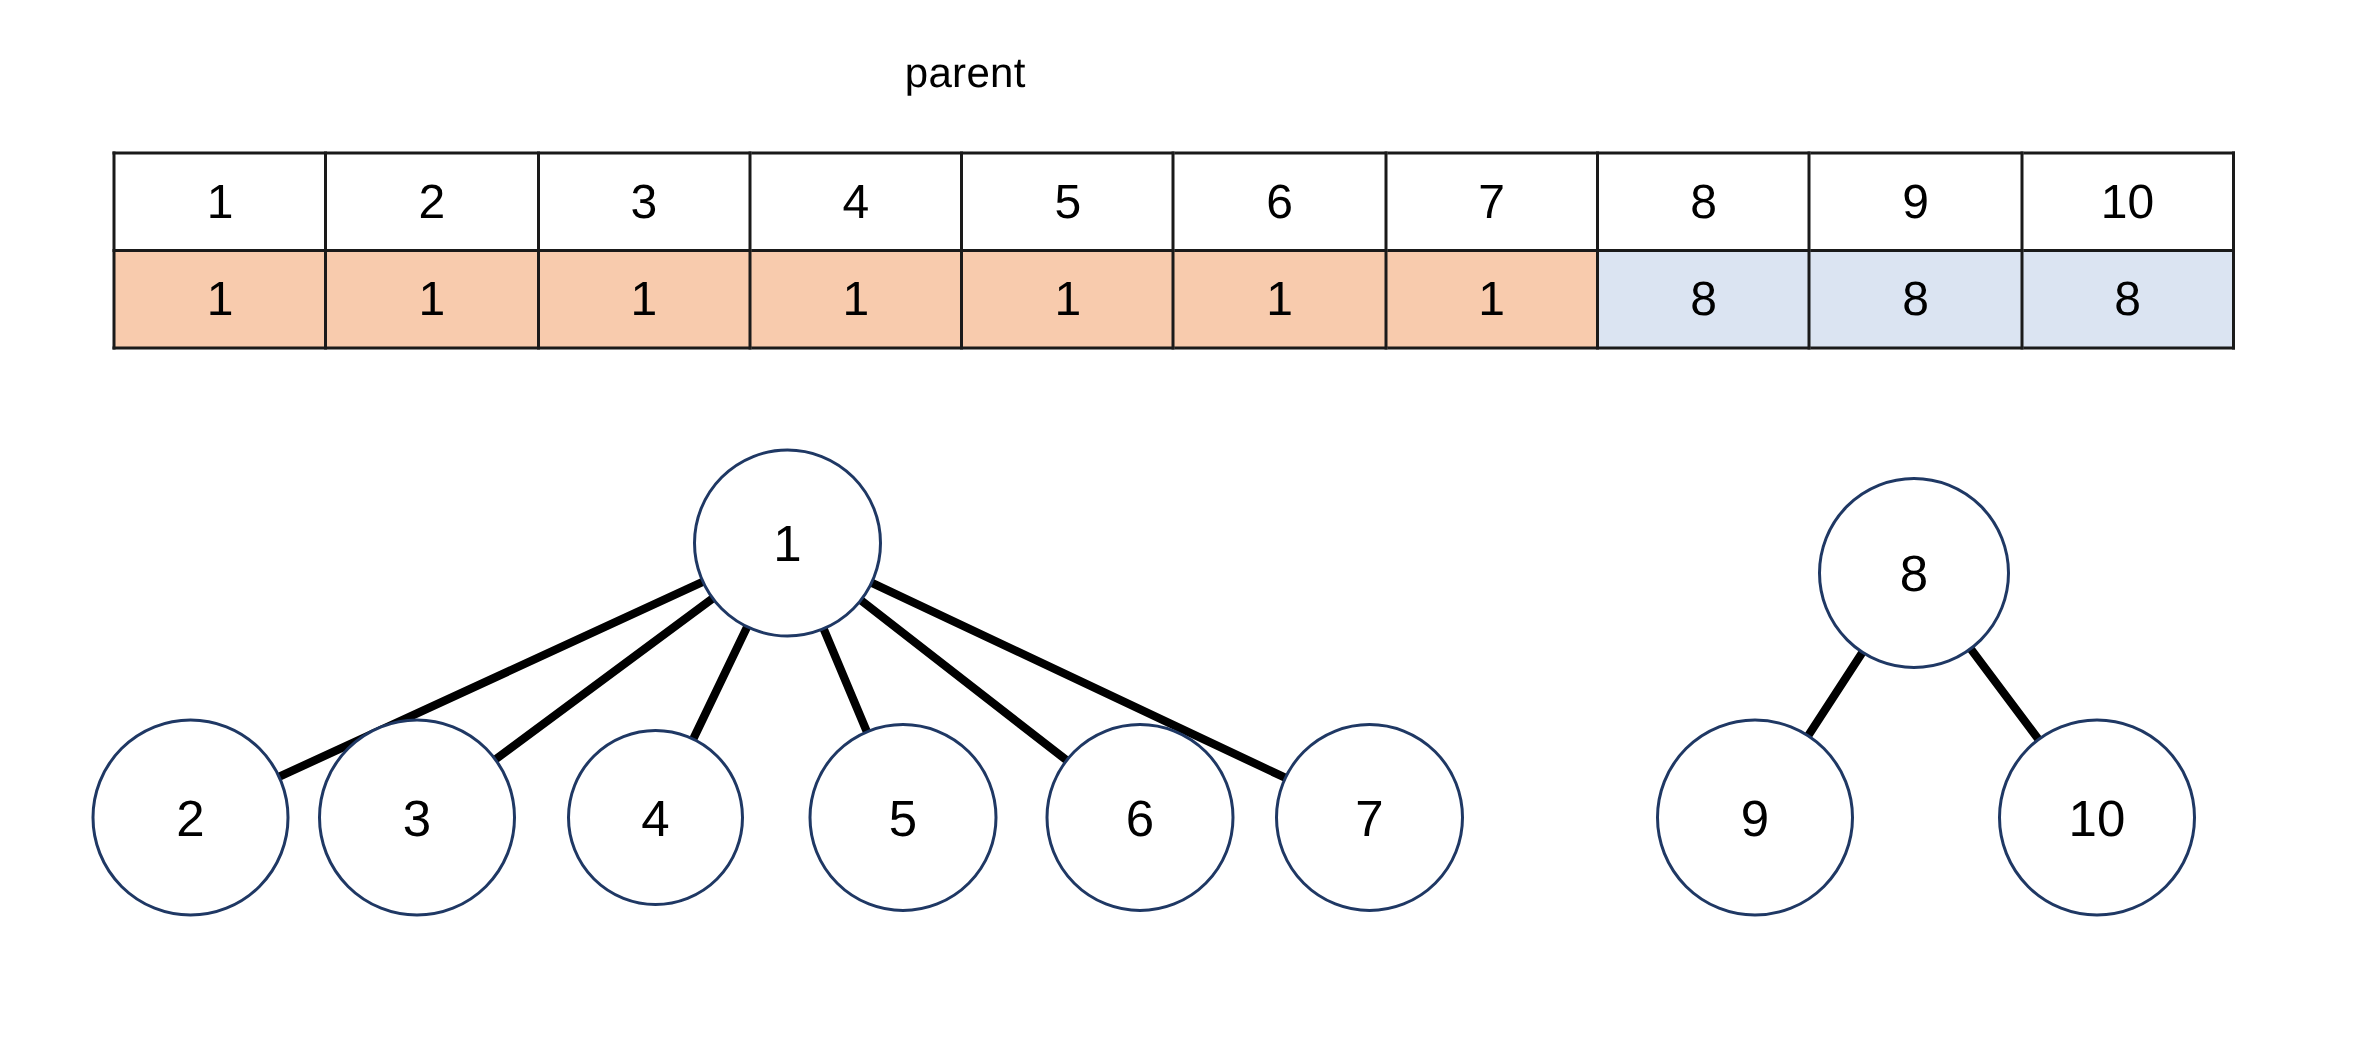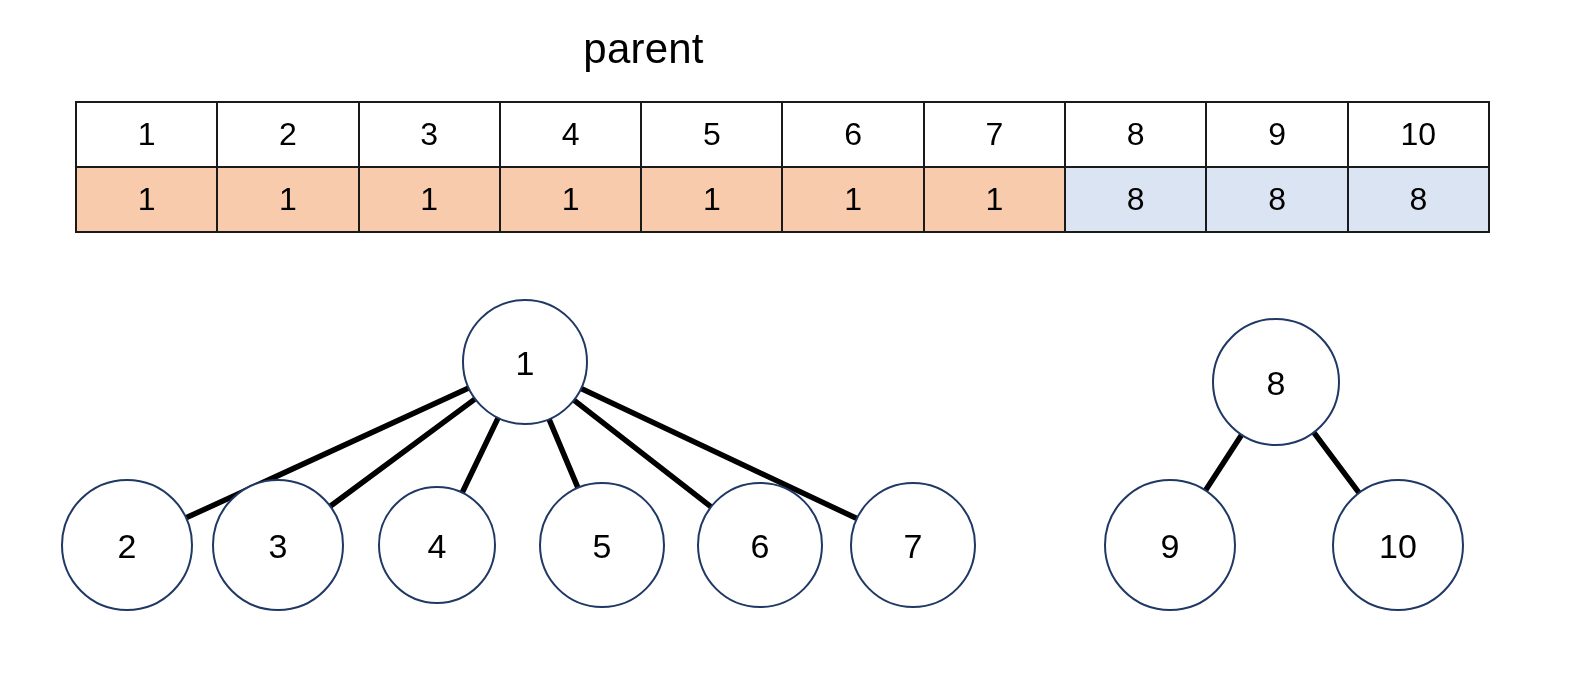--- a/index.html
+++ b/index.html
@@ -16,21 +16,21 @@
     color: #000000;
   }
 
   
   #array-title {
     position: absolute;
     left: 0;
     top: 26px;
     width: 1287px;
     text-align: center;
-    font-size: 42px;
+    font-size: 28px;
     font-weight: 400;
     line-height: 46px;
     color: #000000;
     letter-spacing: 0.2px;
   }
 
   
   #parent-array-table {
     position: absolute;
     left: 75px;

